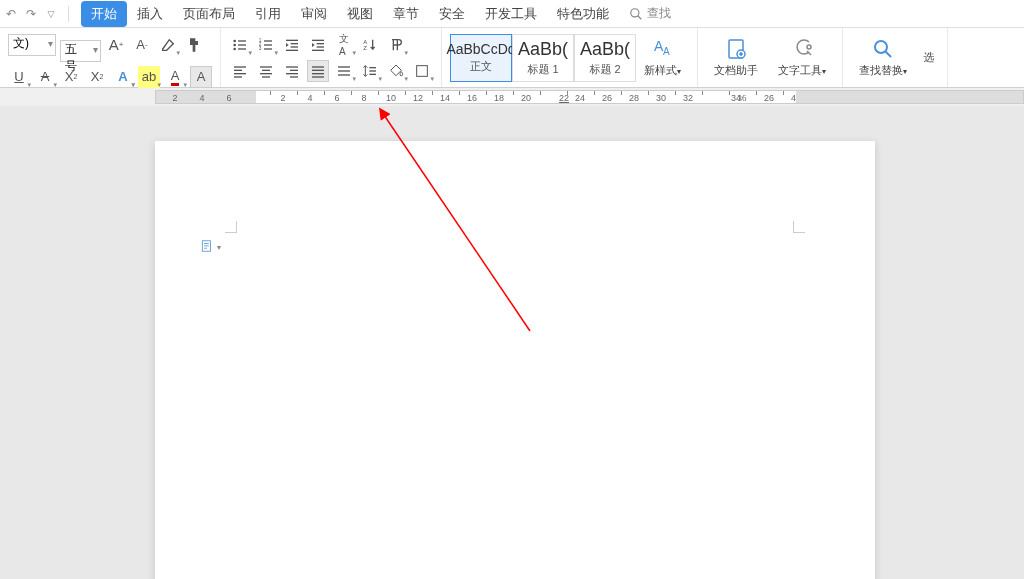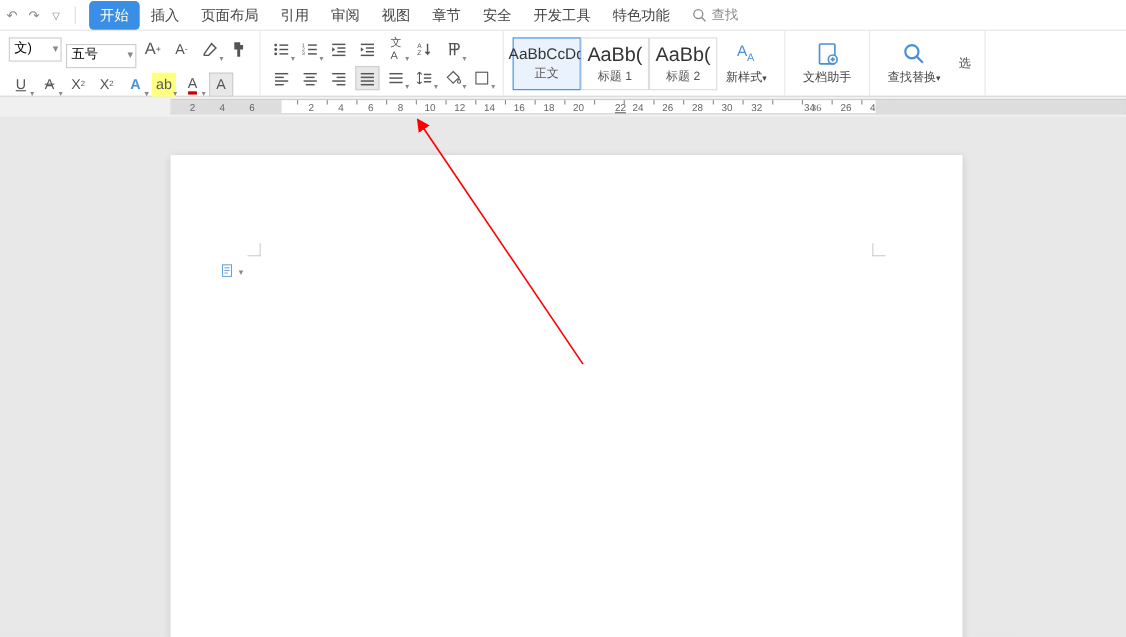--- a/index.html
+++ b/index.html
@@ -84,21 +84,21 @@
     <span>查找</span>
   </div>
 </div>
 
 <div class="ribbon">
 
   <div class="ribbon-group">
     <div class="ribbon-col">
       <div class="ribbon-row">
         <div class="font-select" style="width:48px;"><span>文)</span></div>
-        <div class="font-select" style="width:64px;margin-top:12px;"><span>五号</span></div>
+        <div class="font-select" style="width:41px;margin-top:12px;"><span>五号</span></div>
         <div class="ribbon-btn" style="font-size:15px;">A<sup style="font-size:8px;">+</sup></div>
         <div class="ribbon-btn" style="font-size:13px;">A<sup style="font-size:8px;">-</sup></div>
         <div class="ribbon-btn dd">
             <svg viewBox="0 0 24 24" fill="none" stroke="#555" stroke-width="2">
               <path d="M4 18 L14 4 L20 10 L10 20 L4 20 Z"></path>
             </svg>
           </div>
         <div class="ribbon-btn">
             <svg viewBox="0 0 24 24" fill="#555">
               <path d="M6 2h8v4h4v6h-4v10h-4V12H6z"></path>
@@ -263,20 +263,28 @@
   </div>
 
   <div class="ribbon-group">
     <div class="big-btn">
       <svg viewBox="0 0 24 24" fill="none" stroke="#4a90d9" stroke-width="1.5">
           <rect x="5" y="3" width="14" height="18" rx="1"></rect>
           <circle cx="17" cy="17" r="4" fill="#fff"></circle>
           <path d="M17 15 L17 19 M15 17 L19 17"></path>
         </svg>
       <span class="big-btn-label">文档助手</span>
+    </div>
+    <div class="big-btn">
+      <svg viewBox="0 0 24 24" fill="none" stroke="#888" stroke-width="1.5">
+          <path d="M19 5 A7 7 0 1 0 19 15"></path>
+          <circle cx="19" cy="10" r="2"></circle>
+          <path d="M17 14 L21 18"></path>
+        </svg>
+      <span class="big-btn-label"><span>文字工具</span><span style="font-size:8px;">▾</span></span>
     </div>
   </div>
 
   <div class="ribbon-group">
     <div class="big-btn">
       <svg viewBox="0 0 24 24" fill="none" stroke="#4a90d9" stroke-width="2">
           <circle cx="10" cy="10" r="6"></circle>
           <line x1="14" y1="14" x2="20" y2="20"></line>
         </svg>
       <span class="big-btn-label"><span>查找替换</span><span style="font-size:8px;">▾</span></span>

